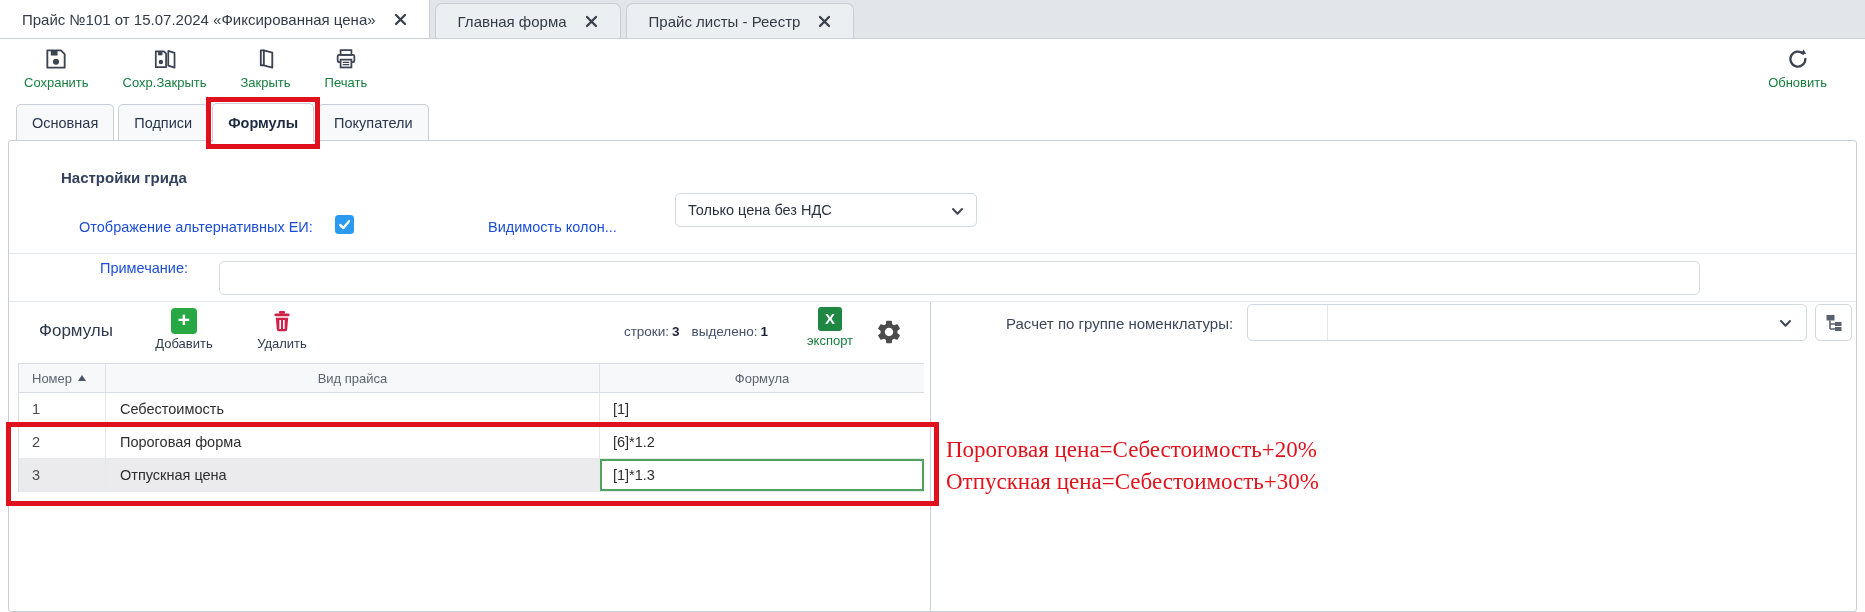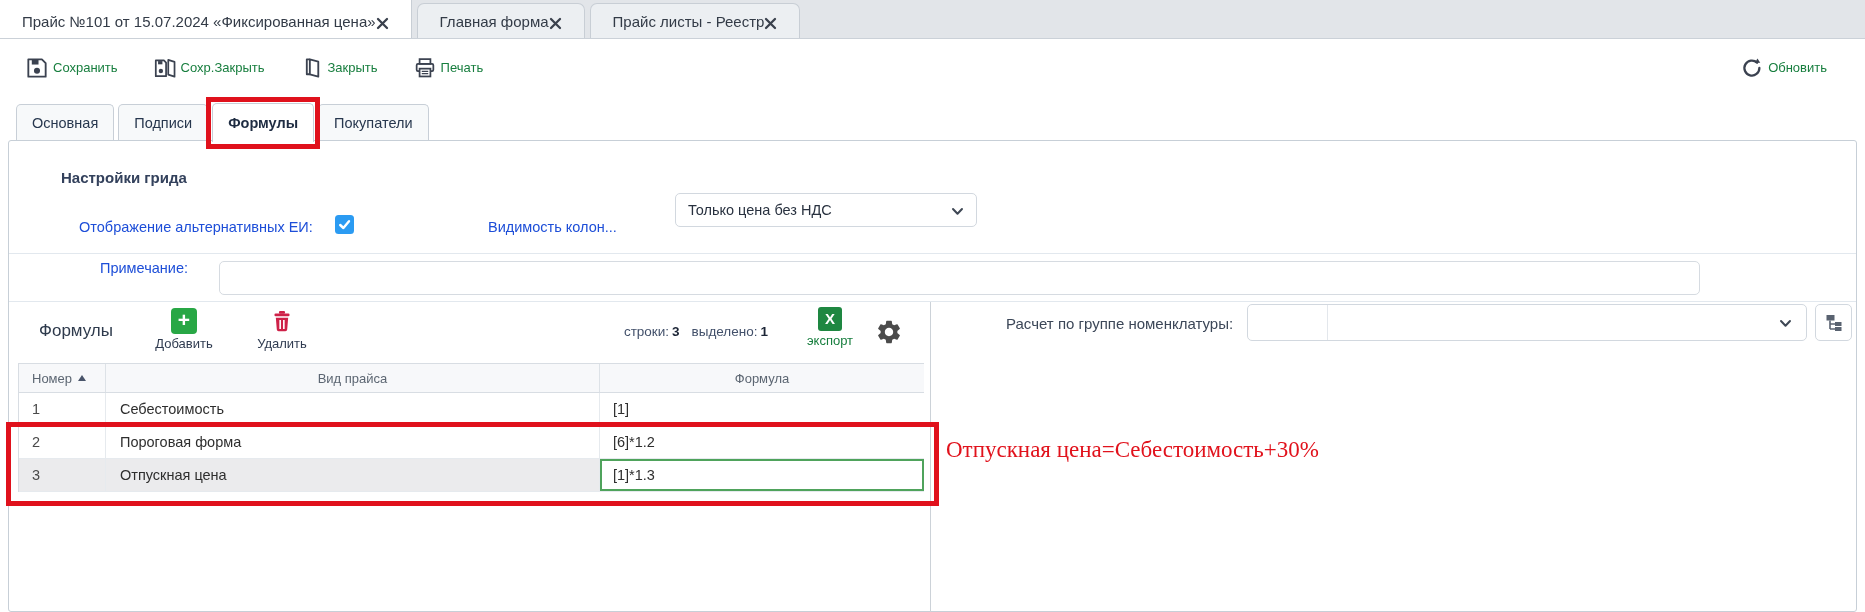--- a/index.html
+++ b/index.html
@@ -3,29 +3,29 @@
 <meta charset="utf-8">
 <style>
   * { box-sizing: border-box; margin: 0; padding: 0; }
   body { background:#fff; }
   .screen{position:relative;width:1865px;height:612px;background:#fff;
     font-family:"Liberation Sans",sans-serif;overflow:hidden;color:#333;}
 
   
   .tabbar{position:absolute;left:0;top:0;width:100%;height:39px;background:#e2e5e9;
     border-bottom:1px solid #cbd1d8;display:flex;align-items:stretch;}
-  .wtab{display:flex;align-items:flex-end;padding:8px 22px;font-size:15px;color:#333b47;cursor:pointer;white-space:nowrap;}
+  .wtab{display:flex;align-items:center;gap:18px;padding:0 22px;font-size:15px;color:#333b47;cursor:pointer;white-space:nowrap;}
   .wtab.active{background:#fff;border-right:1px solid #c8ced5;}
   .wtab.inactive{background:#eceff2;border:1px solid #c8ced5;border-bottom:none;border-radius:7px 7px 0 0;margin:3px 0 0 5px;}
   .xicon path{stroke:#3a414d;stroke-width:2.3;stroke-linecap:round;fill:none;}
 
   
   .toolbar{position:absolute;left:0;top:39px;width:100%;height:57px;background:#fff;
     display:flex;align-items:center;padding:0 24px;}
-  .tbtn{display:flex;flex-direction:row;align-items:center;gap:3px;margin-right:34px;cursor:pointer;}
+  .tbtn{display:flex;flex-direction:column;align-items:center;gap:3px;margin-right:34px;cursor:pointer;}
   .tbtn .tlabel{font-size:13px;color:#177e3e;}
   .spacer{flex:1;}
   .tbtn.refresh{margin-right:14px;}
 
   
   .formtabs{position:absolute;left:8px;top:95px;height:45px;display:flex;align-items:flex-end;gap:4px;z-index:5;padding-left:8px;}
   .ftab{height:36px;padding:0 15px;display:flex;align-items:center;background:#f7f9fa;
     border:1px solid #c8cfd7;border-bottom:none;border-radius:5px 5px 0 0;font-size:14.5px;color:#27374e;cursor:pointer;}
   .ftab.active{background:#fff;font-weight:bold;height:39px;margin-bottom:-2px;position:relative;z-index:6;color:#1e2c42;}
   .red-outline{position:absolute;inset:-7px;border:5px solid #e0111c;pointer-events:none;z-index:30;}
@@ -287,16 +287,17 @@
         <rect x="3.5" y="3" width="8" height="5.5" fill="#596270"></rect>
         <path d="M7 8.5 V17 M7 12 H12 M7 17 H12" fill="none" stroke="#596270" stroke-width="1.6"></path>
         <rect x="12" y="10" width="6.5" height="4" fill="#596270"></rect>
         <rect x="12" y="15" width="6.5" height="4" fill="#596270"></rect>
       </svg>
     </div>
   </div>
 
   <div class="red-box"></div>
   <div class="red-note">
+    <div>Пороговая цена=Себестоимость+20%</div>
     <div>Отпускная цена=Себестоимость+30%</div>
   </div>
 
 </div>
 
 </body></html>

